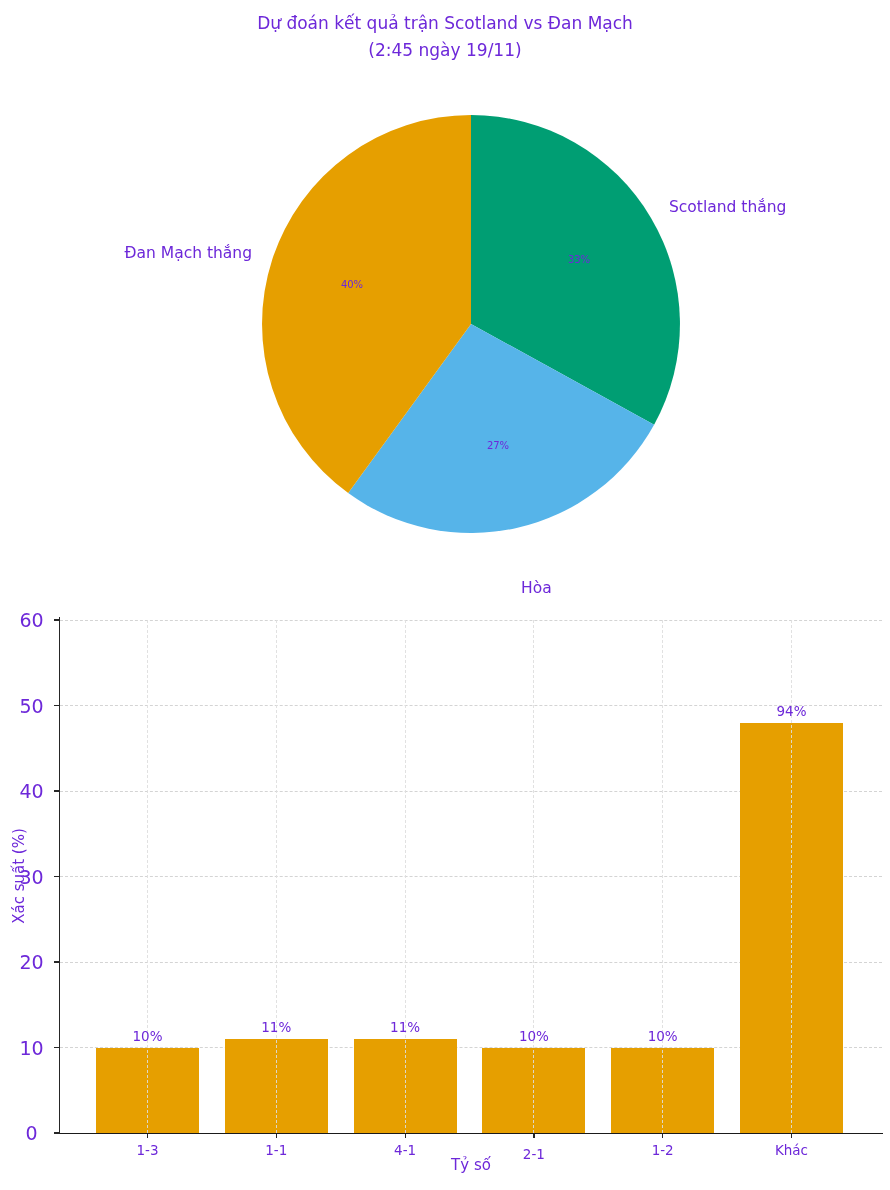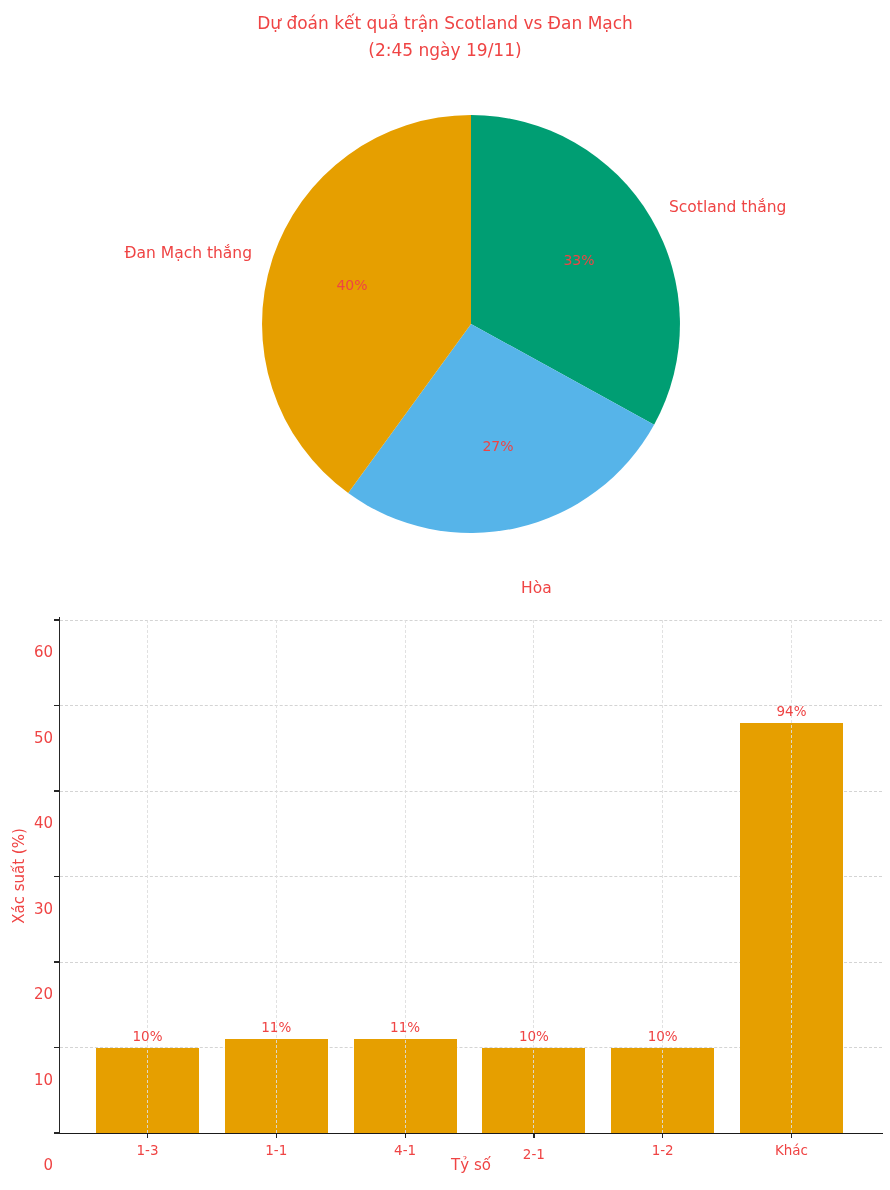--- a/index.html
+++ b/index.html
@@ -1,31 +1,31 @@
 <!DOCTYPE html>
 <html><head>
 <meta charset="utf-8">
 <style>
   html,body{margin:0;padding:0;background:#ffffff;}
   .canvas{
     position:relative;width:890px;height:1190px;background:#ffffff;
-    font-family:"DejaVu Sans",sans-serif;color:#ef4444;overflow:hidden;
+    font-family:"DejaVu Sans",sans-serif;color:#6d28d9;overflow:hidden;
   }
   .abs{position:absolute;}
   .pie-title{top:10px;left:0;width:890px;text-align:center;font-size:17px;line-height:27px;}
   .pie-name{font-size:15.5px;line-height:22px;white-space:nowrap;}
-  .pie-pct{font-size:14px;line-height:22px;transform:translate(-50%,-50%);white-space:nowrap;text-align:right;}
+  .pie-pct{font-size:10px;line-height:22px;transform:translate(-50%,-50%);white-space:nowrap;text-align:right;}
   .bar-title{top:588px;left:60px;width:822px;text-align:center;font-size:17.5px;line-height:24px;}
   .ylabel{top:876px;left:19px;transform:translate(-50%,-50%) rotate(-90deg);white-space:nowrap;font-size:15px;}
   .xlabel{top:1156px;left:60px;width:822px;text-align:center;font-size:15px;}
   .hgrid{height:0;border-top:1px dashed #d4d4d4;}
   .vgrid{width:0;border-left:1px dashed #dedede;opacity:.9;}
   .bar{background:#E69F00;}
   .ytickmark,.xtickmark{background:#262626;}
-  .yticklabel{text-align:right;font-size:15px;line-height:18px;margin-top:32px;}
+  .yticklabel{text-align:center;font-size:19px;line-height:18px;}
   .xticklabel{text-align:center;font-size:13.5px;line-height:18px;}
   .valuelabel{text-align:center;font-size:13.5px;line-height:18px;}
   .plot-frame{
     left:59px;top:617px;width:823px;height:516px;
     border-left:1.6px solid #262626;border-bottom:1.8px solid #1a1a1a;
     pointer-events:none;
   }
 </style>
 </head>
 <body>

